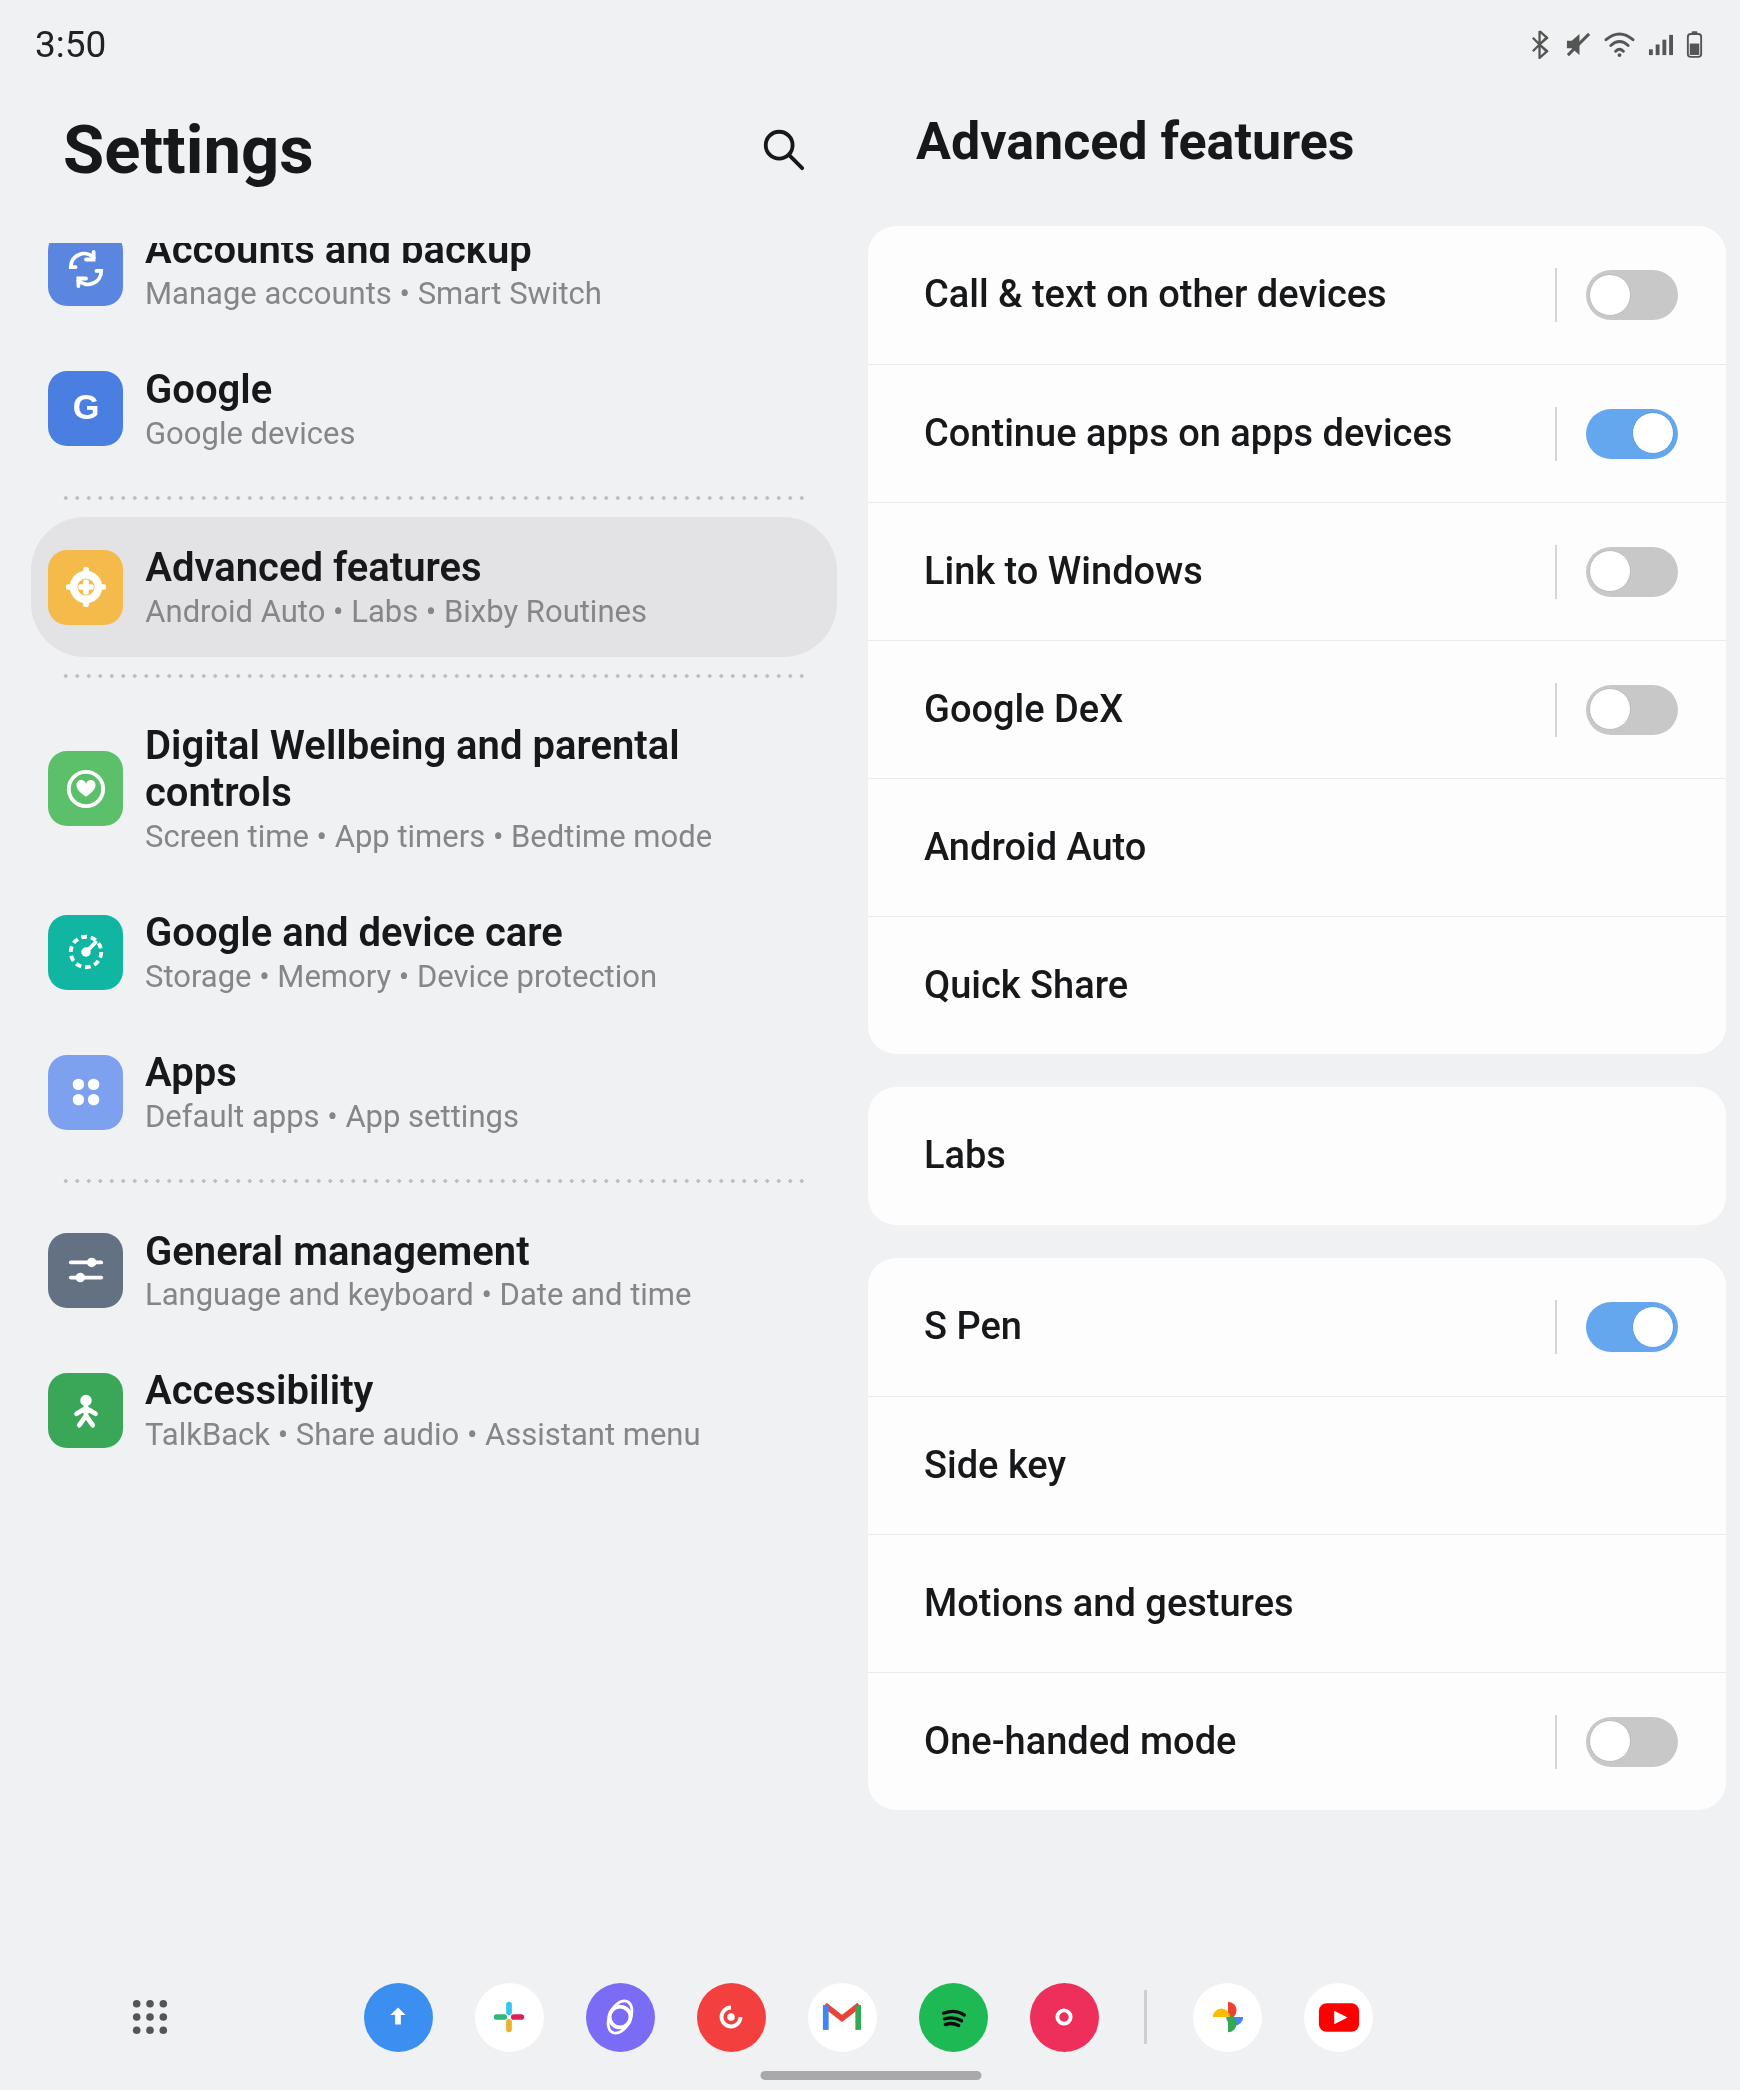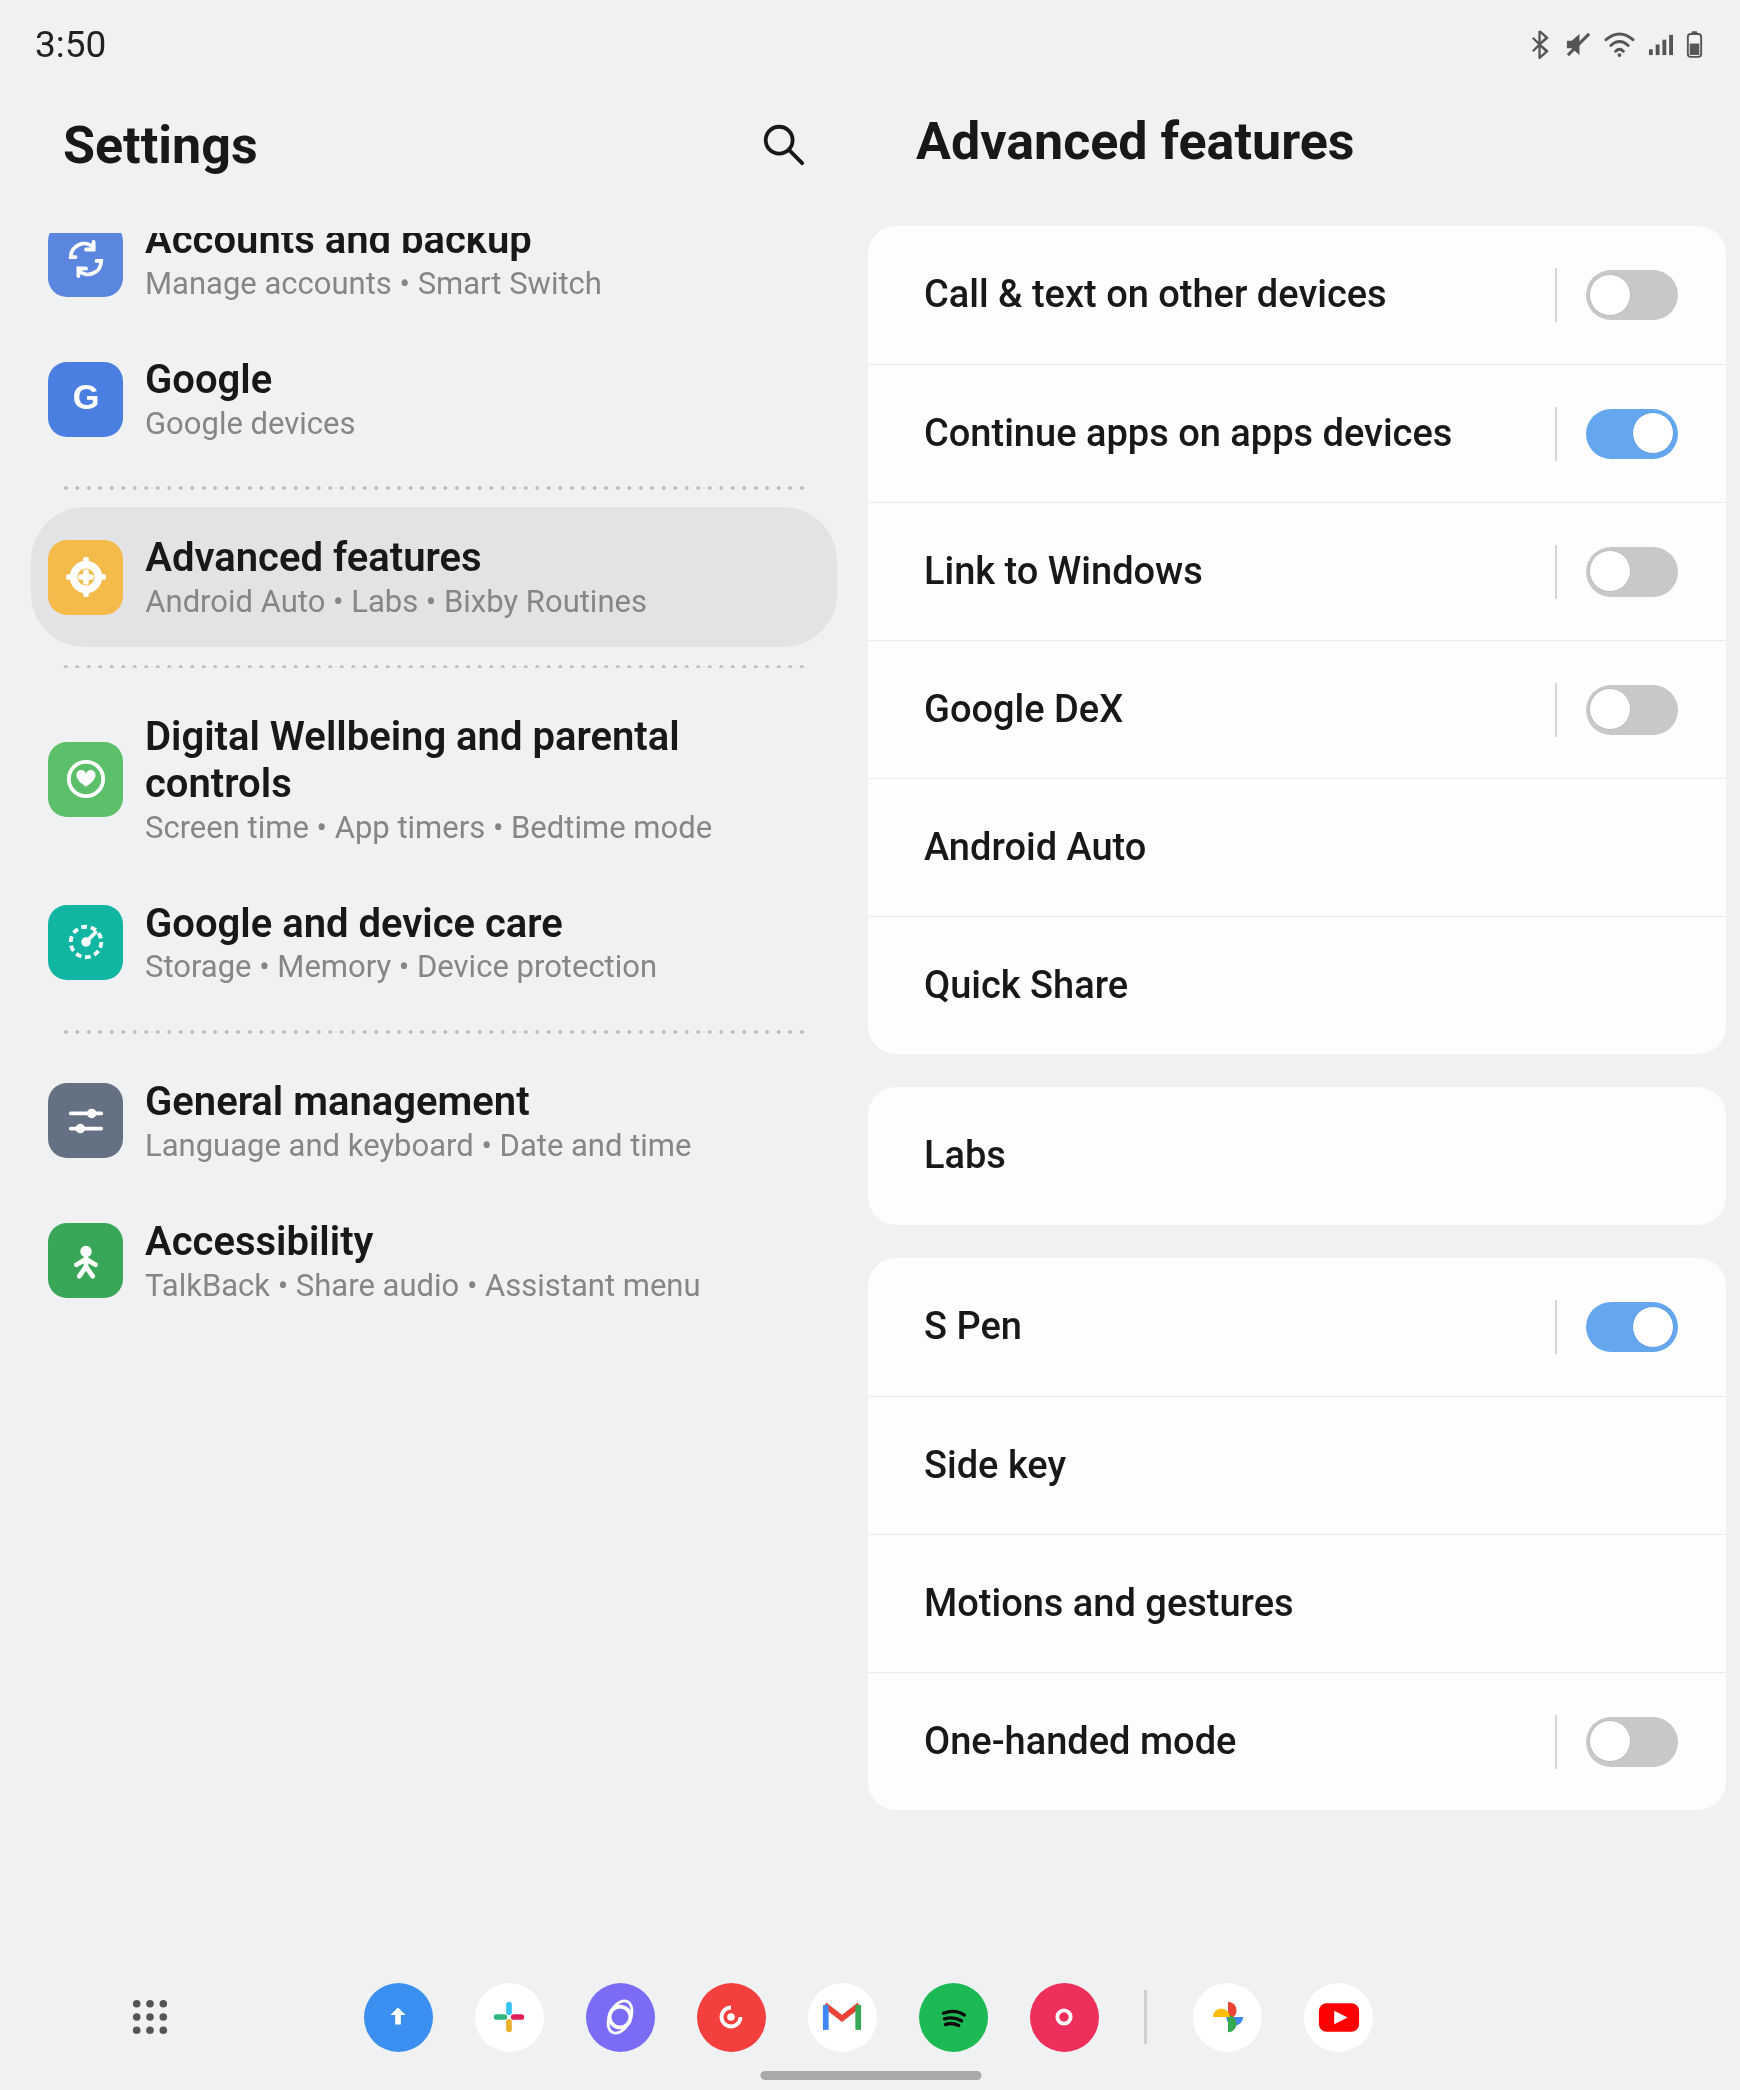--- a/index.html
+++ b/index.html
@@ -54,21 +54,21 @@
     flex:0 0 868px;
     display:flex;
     flex-direction:column;
   }
   .left-header{
     display:flex;
     align-items:center;
     justify-content:space-between;
     padding:23px 52px 54px 63px;
   }
-  .left-title{font-size:52px;font-weight:700;}
+  .left-title{font-size:67px;font-weight:700;}
   .search-btn{background:none;border:0;padding:9.6px;cursor:pointer;}
   .left-scroll{flex:1;overflow:hidden;position:relative;}
   .settings-list{position:absolute;left:0;right:0;top:-44px;}
   .sitem{
     display:flex;
     align-items:center;
     gap:22px;
     padding:27px 38px 27px 48px;
     cursor:pointer;
   }
@@ -274,20 +274,34 @@
                 <circle cx="22" cy="22" r="16" fill="none" stroke="#fff" stroke-width="4" stroke-dasharray="6 4"></circle>
                 <circle cx="22" cy="22" r="5" fill="#fff"></circle>
                 <line x1="22" y1="22" x2="32" y2="12" stroke="#fff" stroke-width="4" stroke-linecap="round"></line>
               </svg>
             </div>
             <div class="sitem-text">
               <div class="sitem-title">Google and device care</div>
               <div class="sitem-sub">Storage  •  Memory  •  Device protection</div>
             </div>
           </div>
+          <div class="sitem">
+            <div class="sitem-icon" style="background: rgb(125, 160, 239);">
+              <svg width="38" height="38" viewBox="0 0 40 40">
+                <circle cx="12" cy="12" r="6" fill="#fff"></circle>
+                <circle cx="28" cy="12" r="6" fill="#fff"></circle>
+                <circle cx="12" cy="28" r="6" fill="#fff"></circle>
+                <circle cx="28" cy="28" r="6" fill="#fff"></circle>
+              </svg>
+            </div>
+            <div class="sitem-text">
+              <div class="sitem-title">Apps</div>
+              <div class="sitem-sub">Default apps  •  App settings</div>
+            </div>
+          </div>
           <div class="dotted-div"></div>
           <div class="sitem">
             <div class="sitem-icon" style="background: rgb(99, 113, 130);">
               <svg width="38" height="38" viewBox="0 0 40 40">
                 <line x1="4" y1="12" x2="36" y2="12" stroke="#fff" stroke-width="4" stroke-linecap="round"></line>
                 <circle cx="26" cy="12" r="5" fill="#fff"></circle>
                 <line x1="4" y1="28" x2="36" y2="28" stroke="#fff" stroke-width="4" stroke-linecap="round"></line>
                 <circle cx="14" cy="28" r="5" fill="#fff"></circle>
               </svg>
             </div>

